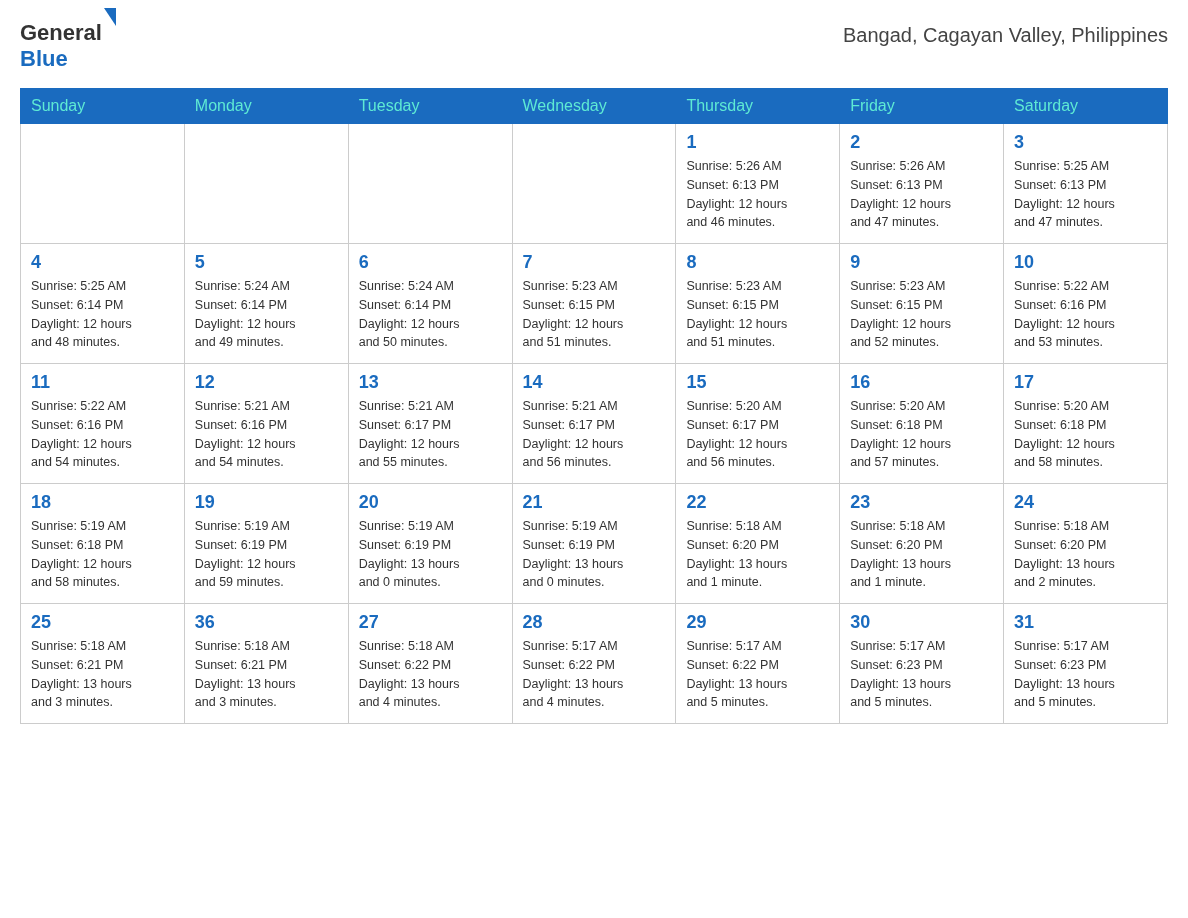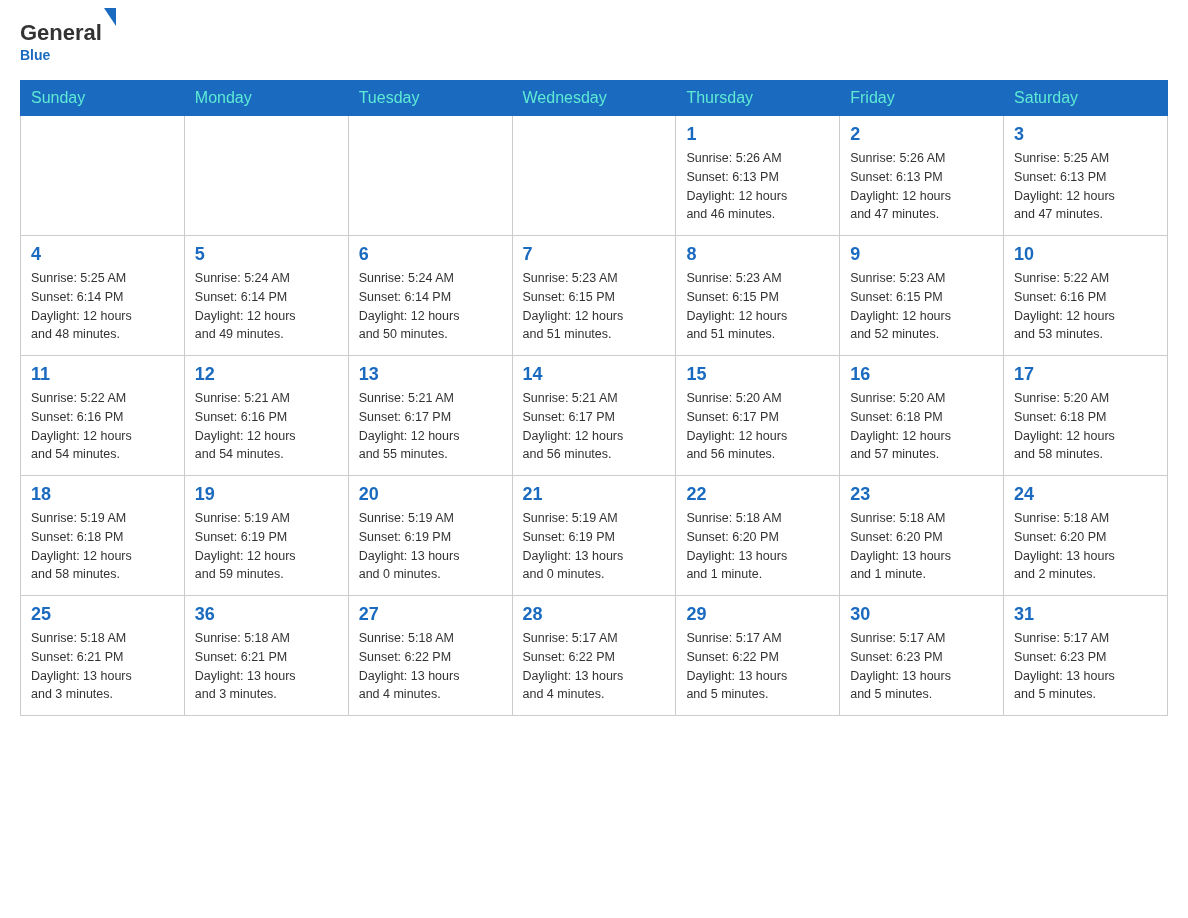--- a/index.html
+++ b/index.html
@@ -19,21 +19,21 @@
     .logo-container {
       display: flex;
       align-items: center;
     }
     .logo-text-general {
       font-size: 22px;
       font-weight: bold;
       color: #333;
     }
     .logo-text-blue {
-      font-size: 14px;
+      font-size: 22px;
       font-weight: bold;
       color: #1a6bbf;
       text-align: right;
     }
     .logo-triangle {
       width: 0;
       height: 0;
       border-left: 12px solid transparent;
       border-right: 0px solid transparent;
       border-top: 18px solid #1a6bbf;
@@ -98,20 +98,21 @@
 <body>
 
 <div class="header-area">
   <div class="logo-container">
     <div>
       <span class="logo-text-general">General</span><span class="logo-triangle"></span><br>
       <span class="logo-text-blue">Blue</span>
     </div>
   </div>
   <div class="title-area">
+    <div class="location-subtitle">Bangad, Cagayan Valley, Philippines</div>
   </div>
 </div>
 
 <table class="calendar-table">
   <thead>
     <tr>
       <th>Sunday</th>
       <th>Monday</th>
       <th>Tuesday</th>
       <th>Wednesday</th>

